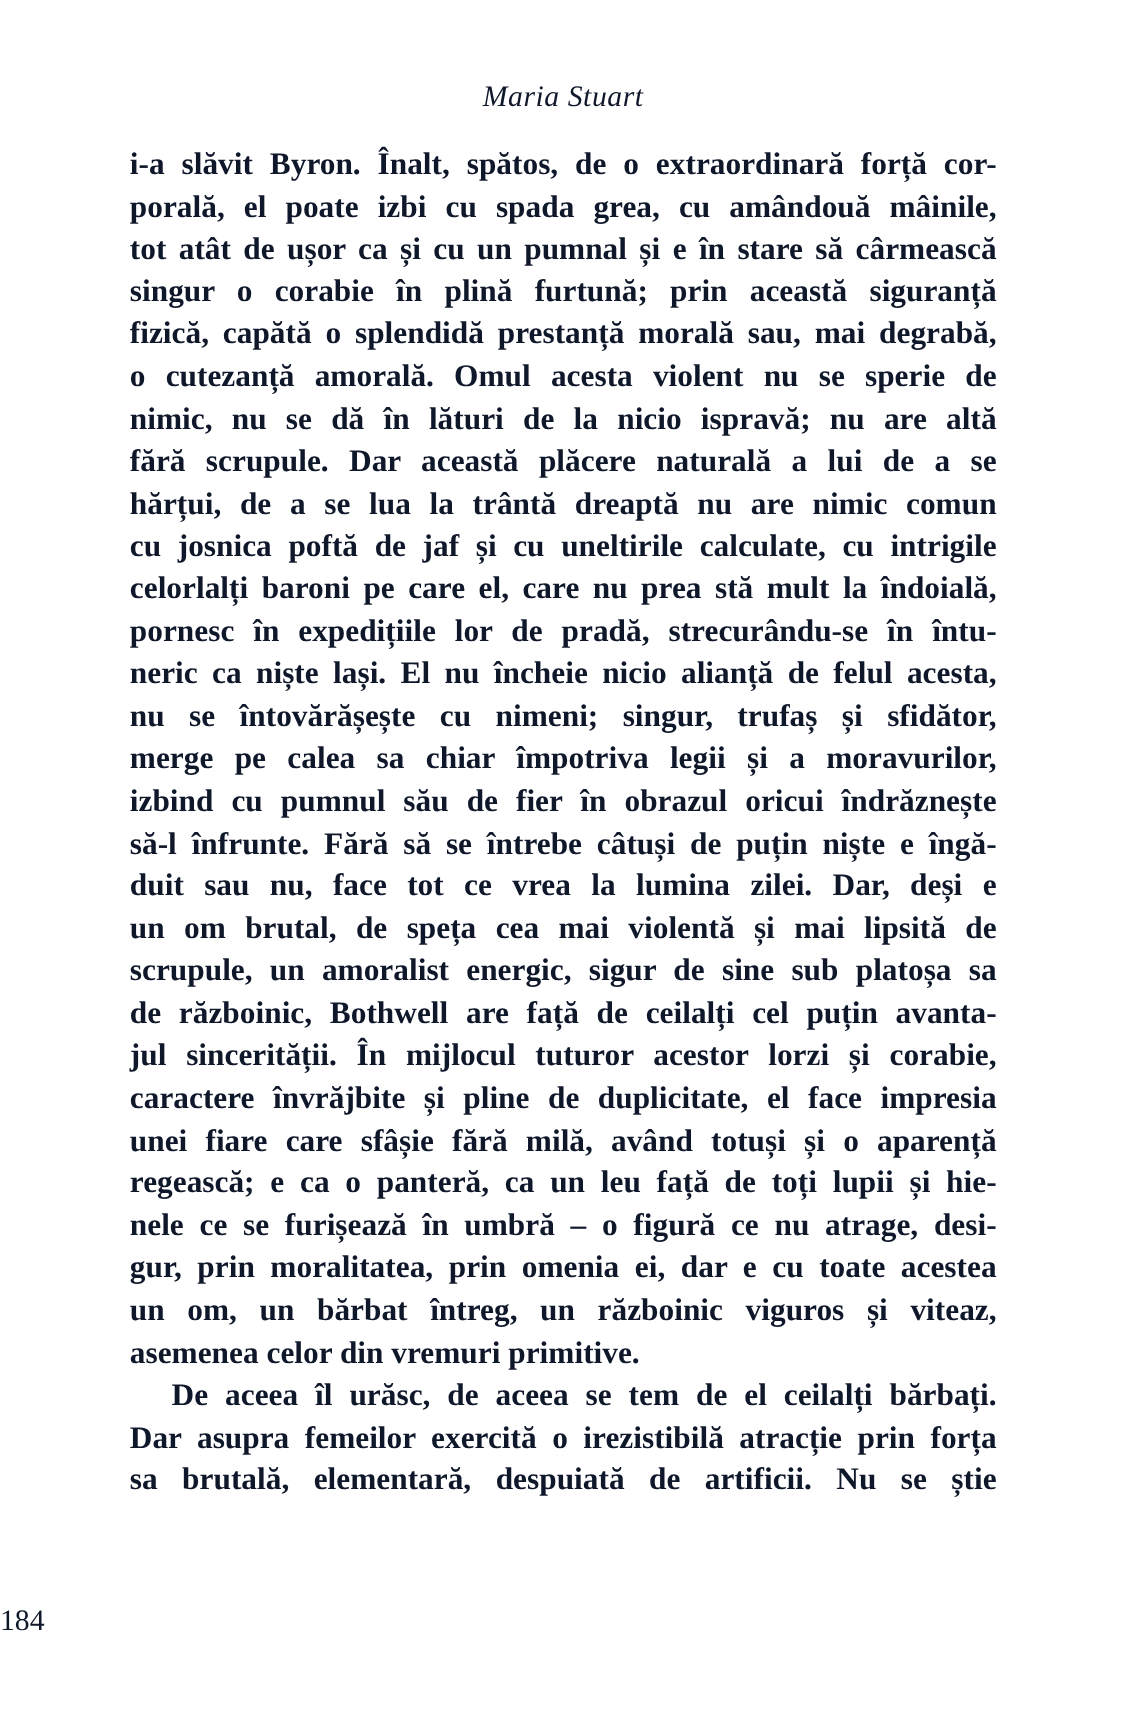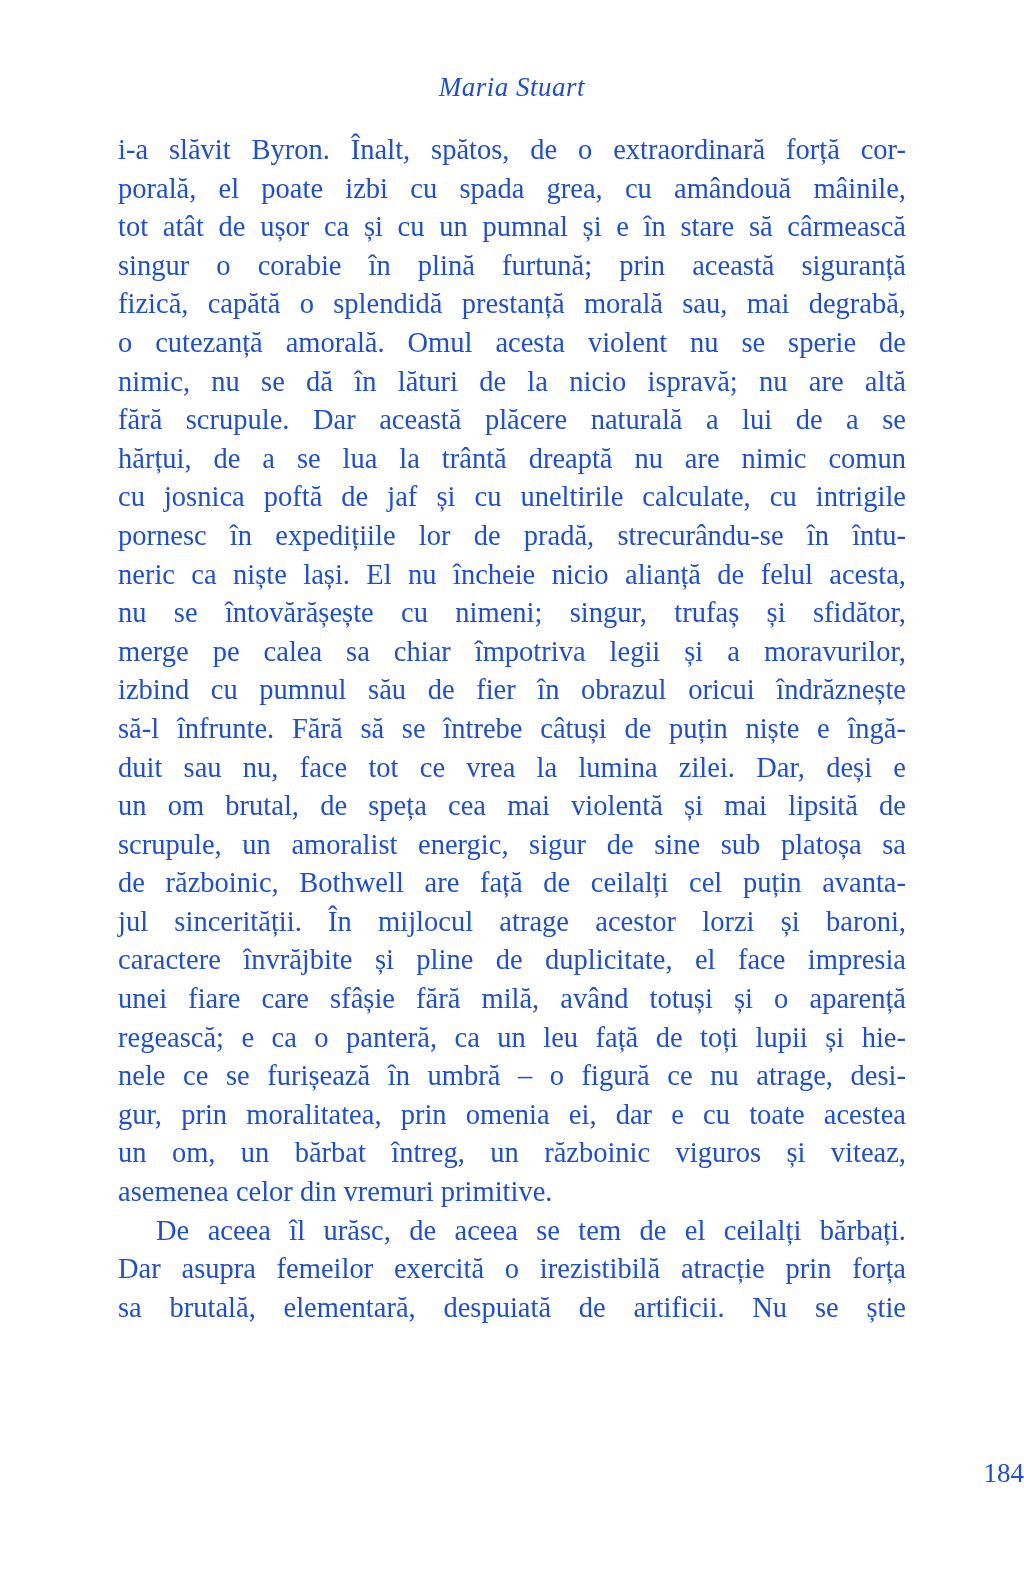--- a/index.html
+++ b/index.html
@@ -5,21 +5,21 @@
   html, body {
     margin: 0;
     padding: 0;
     background: #ffffff;
   }
   .page {
     position: relative;
     width: 1024px;
     height: 1575px;
     background: #ffffff;
-    color: #1d4ed8;
+    color: #0f172a;
     font-family: "Liberation Serif", "DejaVu Serif", serif;
     overflow: hidden;
   }
   .running-header {
     position: absolute;
     top: 72px;
     left: 0;
     width: 100%;
     text-align: center;
     font-style: italic;
@@ -32,64 +32,66 @@
     left: 118px;
     width: 788px;
     font-size: 28.5px;
   }
   .line {
     height: 38.6px;
     line-height: 38.6px;
     text-align: justify;
     text-align-last: justify;
     white-space: normal;
+    font-weight: bold;
   }
   .line.para-end {
     text-align-last: left;
   }
   .line.indent {
     text-indent: 38px;
   }
   .page-number {
     position: absolute;
     top: 1458px;
     left: 0;
     width: 100%;
-    text-align: right;
+    text-align: left;
     font-size: 27px;
   }
 </style>
 </head>
 <body>
 
 <div class="page">
   <div class="running-header">Maria Stuart</div>
 
   <div class="text-block">
       <div class="line">i-a slăvit Byron. Înalt, spătos, de o extraordinară forță cor-</div>
       <div class="line">porală, el poate izbi cu spada grea, cu amândouă mâinile,</div>
       <div class="line">tot atât de ușor ca și cu un pumnal și e în stare să cârmească</div>
       <div class="line">singur o corabie în plină furtună; prin această siguranță</div>
       <div class="line">fizică, capătă o splendidă prestanță morală sau, mai degrabă,</div>
       <div class="line">o cutezanță amorală. Omul acesta violent nu se sperie de</div>
       <div class="line">nimic, nu se dă în lături de la nicio ispravă; nu are altă</div>
       <div class="line">fără scrupule. Dar această plăcere naturală a lui de a se</div>
       <div class="line">hărțui, de a se lua la trântă dreaptă nu are nimic comun</div>
       <div class="line">cu josnica poftă de jaf și cu uneltirile calculate, cu intrigile</div>
+      <div class="line">celorlalți baroni pe care el, care nu prea stă mult la îndoială,</div>
       <div class="line">pornesc în expedițiile lor de pradă, strecurându-se în întu-</div>
       <div class="line">neric ca niște lași. El nu încheie nicio alianță de felul acesta,</div>
       <div class="line">nu se întovărășește cu nimeni; singur, trufaș și sfidător,</div>
       <div class="line">merge pe calea sa chiar împotriva legii și a moravurilor,</div>
       <div class="line">izbind cu pumnul său de fier în obrazul oricui îndrăznește</div>
       <div class="line">să-l înfrunte. Fără să se întrebe câtuși de puțin niște e îngă-</div>
       <div class="line">duit sau nu, face tot ce vrea la lumina zilei. Dar, deși e</div>
       <div class="line">un om brutal, de speța cea mai violentă și mai lipsită de</div>
       <div class="line">scrupule, un amoralist energic, sigur de sine sub platoșa sa</div>
       <div class="line">de războinic, Bothwell are față de ceilalți cel puțin avanta-</div>
-      <div class="line">jul sincerității. În mijlocul atrage acestor lorzi și baroni,</div>
+      <div class="line">jul sincerității. În mijlocul tuturor acestor lorzi și corabie,</div>
       <div class="line">caractere învrăjbite și pline de duplicitate, el face impresia</div>
       <div class="line">unei fiare care sfâșie fără milă, având totuși și o aparență</div>
       <div class="line">regească; e ca o panteră, ca un leu față de toți lupii și hie-</div>
       <div class="line">nele ce se furișează în umbră – o figură ce nu atrage, desi-</div>
       <div class="line">gur, prin moralitatea, prin omenia ei, dar e cu toate acestea</div>
       <div class="line">un om, un bărbat întreg, un războinic viguros și viteaz,</div>
       <div class="line para-end">asemenea celor din vremuri primitive.</div>
       <div class="line indent">De aceea îl urăsc, de aceea se tem de el ceilalți bărbați.</div>
       <div class="line">Dar asupra femeilor exercită o irezistibilă atracție prin forța</div>
       <div class="line">sa brutală, elementară, despuiată de artificii. Nu se știe</div>

